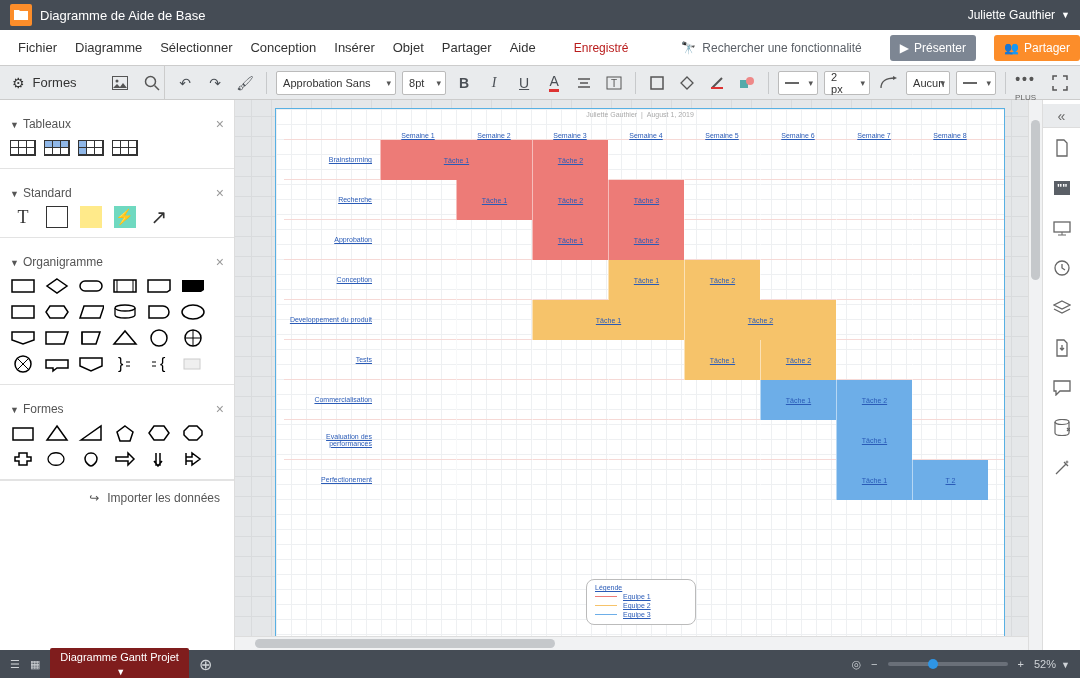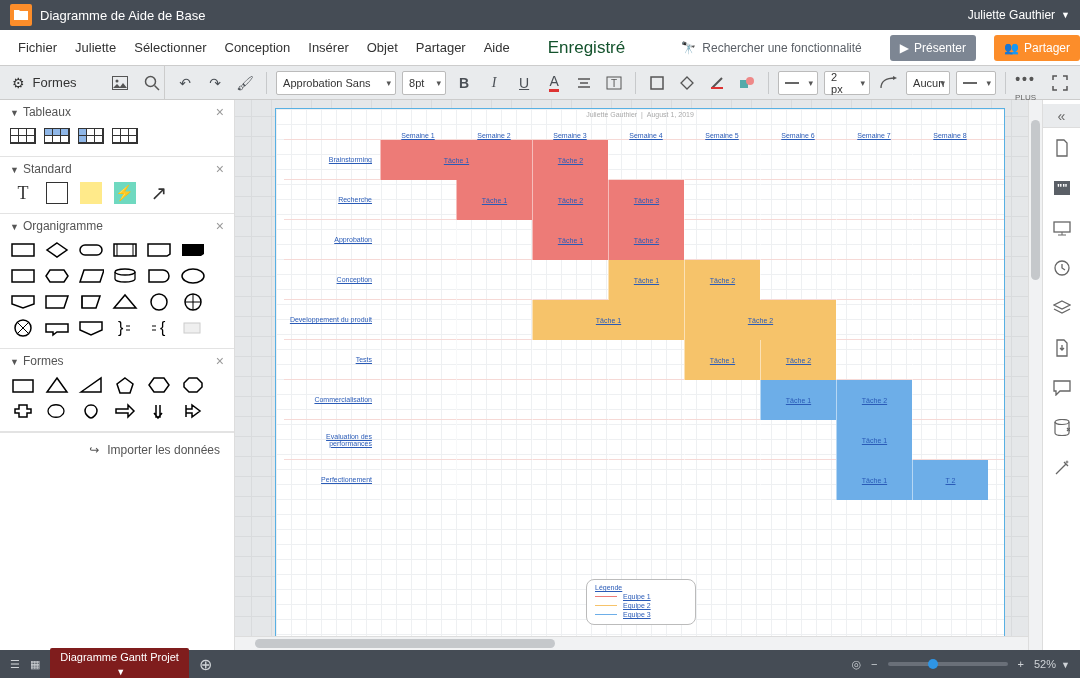--- a/index.html
+++ b/index.html
@@ -13,39 +13,39 @@
   .caret-down { font-size:9px; margin-left:2px; }
 
   
   .menubar { height:36px; background:#fff; border-bottom:1px solid #ccc; display:flex; align-items:center; padding-left:18px; gap:18px; }
   .menubar .menu-item { color:#333; font-size:13px; cursor:pointer; }
   .menubar .spacer { flex:1; }
   .menubar .search-feat { display:flex; align-items:center; gap:6px; color:#5a5f66; font-size:12px; margin-right:10px; }
   .menubar .btn { height:26px; border-radius:3px; border:none; padding:0 10px; color:#fff; font-size:12px; display:flex; align-items:center; gap:5px; cursor:pointer; }
   .btn-gray { background:#7d8693; }
   .btn-orange { background:#fc8d2a; }
-  .saved { color:#14532d; font-size:17px; margin-left:20px; }
+  .saved { color:#b91c1c; font-size:12px; margin-left:20px; }
 
   
   .toolbar { height:34px; background:#e9ebed; border-bottom:1px solid #ccc; display:flex; align-items:stretch; }
   .left-panel-header { width:235px; display:flex; align-items:center; padding-left:12px; gap:8px; border-right:1px solid #ccc; }
   .gear-icon { font-size:14px; }
   .toolbar-main { flex:1; display:flex; align-items:center; padding:0 8px; gap:6px; }
   .tool-sep { width:1px; height:22px; background:#c7c9cb; margin:0 3px; }
   .tool-btn { width:24px; height:24px; display:flex; align-items:center; justify-content:center; color:#4a4f55; border-radius:2px; cursor:pointer; font-size:14px; }
   .tool-btn svg { display:block; }
   .tool-select { height:24px; border:1px solid #bbb; background:#fff; font-size:11px; padding:0 18px 0 6px; position:relative; display:flex; align-items:center; border-radius:2px; cursor:pointer; }
   .tool-select::after { content:"▾"; position:absolute; right:4px; font-size:9px; color:#555; }
   .plus-label { font-size:8px; color:#666; text-align:center; line-height:1; position:relative; top:7px;}
   .plus-dots { letter-spacing:2px; font-size:14px; font-weight:bold; color:#555;}
 
   
   .main { display:flex; height: calc(678px - 30px - 36px - 34px - 28px); }
   .sidebar { width:235px; border-right:1px solid #ddd; overflow-y:auto; background:#fff; }
-  .panel-section { border-bottom:1px solid #e3e3e3; padding:4px 10px 10px 10px; }
+  .panel-section { border-bottom:1px solid #e3e3e3; padding:16px 10px 10px 10px; }
   .panel-title { display:flex; align-items:center; justify-content:space-between; color:#555; font-size:12px; padding-bottom:6px; cursor:pointer;}
   .panel-title .tri { font-size:9px; margin-right:4px; }
   .close-x { color:#999; font-size:14px; cursor:pointer; }
   .shape-grid { display:flex; flex-wrap:wrap; gap:6px 8px; }
   .shape-cell { width:26px; height:20px; display:flex; align-items:center; justify-content:center; }
   .shape-cell svg { display:block; }
 
   .canvas-wrap { flex:1; background:#e5e7e9; overflow:hidden; position:relative; }
   .canvas-grid { position:absolute; inset:0; background-image: linear-gradient(#d9dbdd 1px, transparent 1px), linear-gradient(90deg, #d9dbdd 1px, transparent 1px); background-size:20px 20px; background-position: -4px -4px; }
   .page { position:absolute; left:40px; top:8px; width:730px; height:530px; background:#fff; border:1px solid #58b0e3; }
@@ -112,21 +112,21 @@
     <div style="font-size:13px;">Diagramme de Aide de Base</div>
   </div>
   <div class="right">
     <span>Juliette Gauthier</span>
       <span class="caret-down">▼</span>
   </div>
 </div>
 
 <div class="menubar">
   <span class="menu-item">Fichier</span>
-  <span class="menu-item">Juliette</span>
+  <span class="menu-item">Diagramme</span>
   <span class="menu-item">Sélectionner</span>
   <span class="menu-item">Conception</span>
   <span class="menu-item">Insérer</span>
   <span class="menu-item">Objet</span>
   <span class="menu-item">Partager</span>
   <span class="menu-item">Aide</span>
   <span class="saved">Enregistré</span>
   <div class="spacer"></div>
   <div class="search-feat">
     <span>🔭</span>

